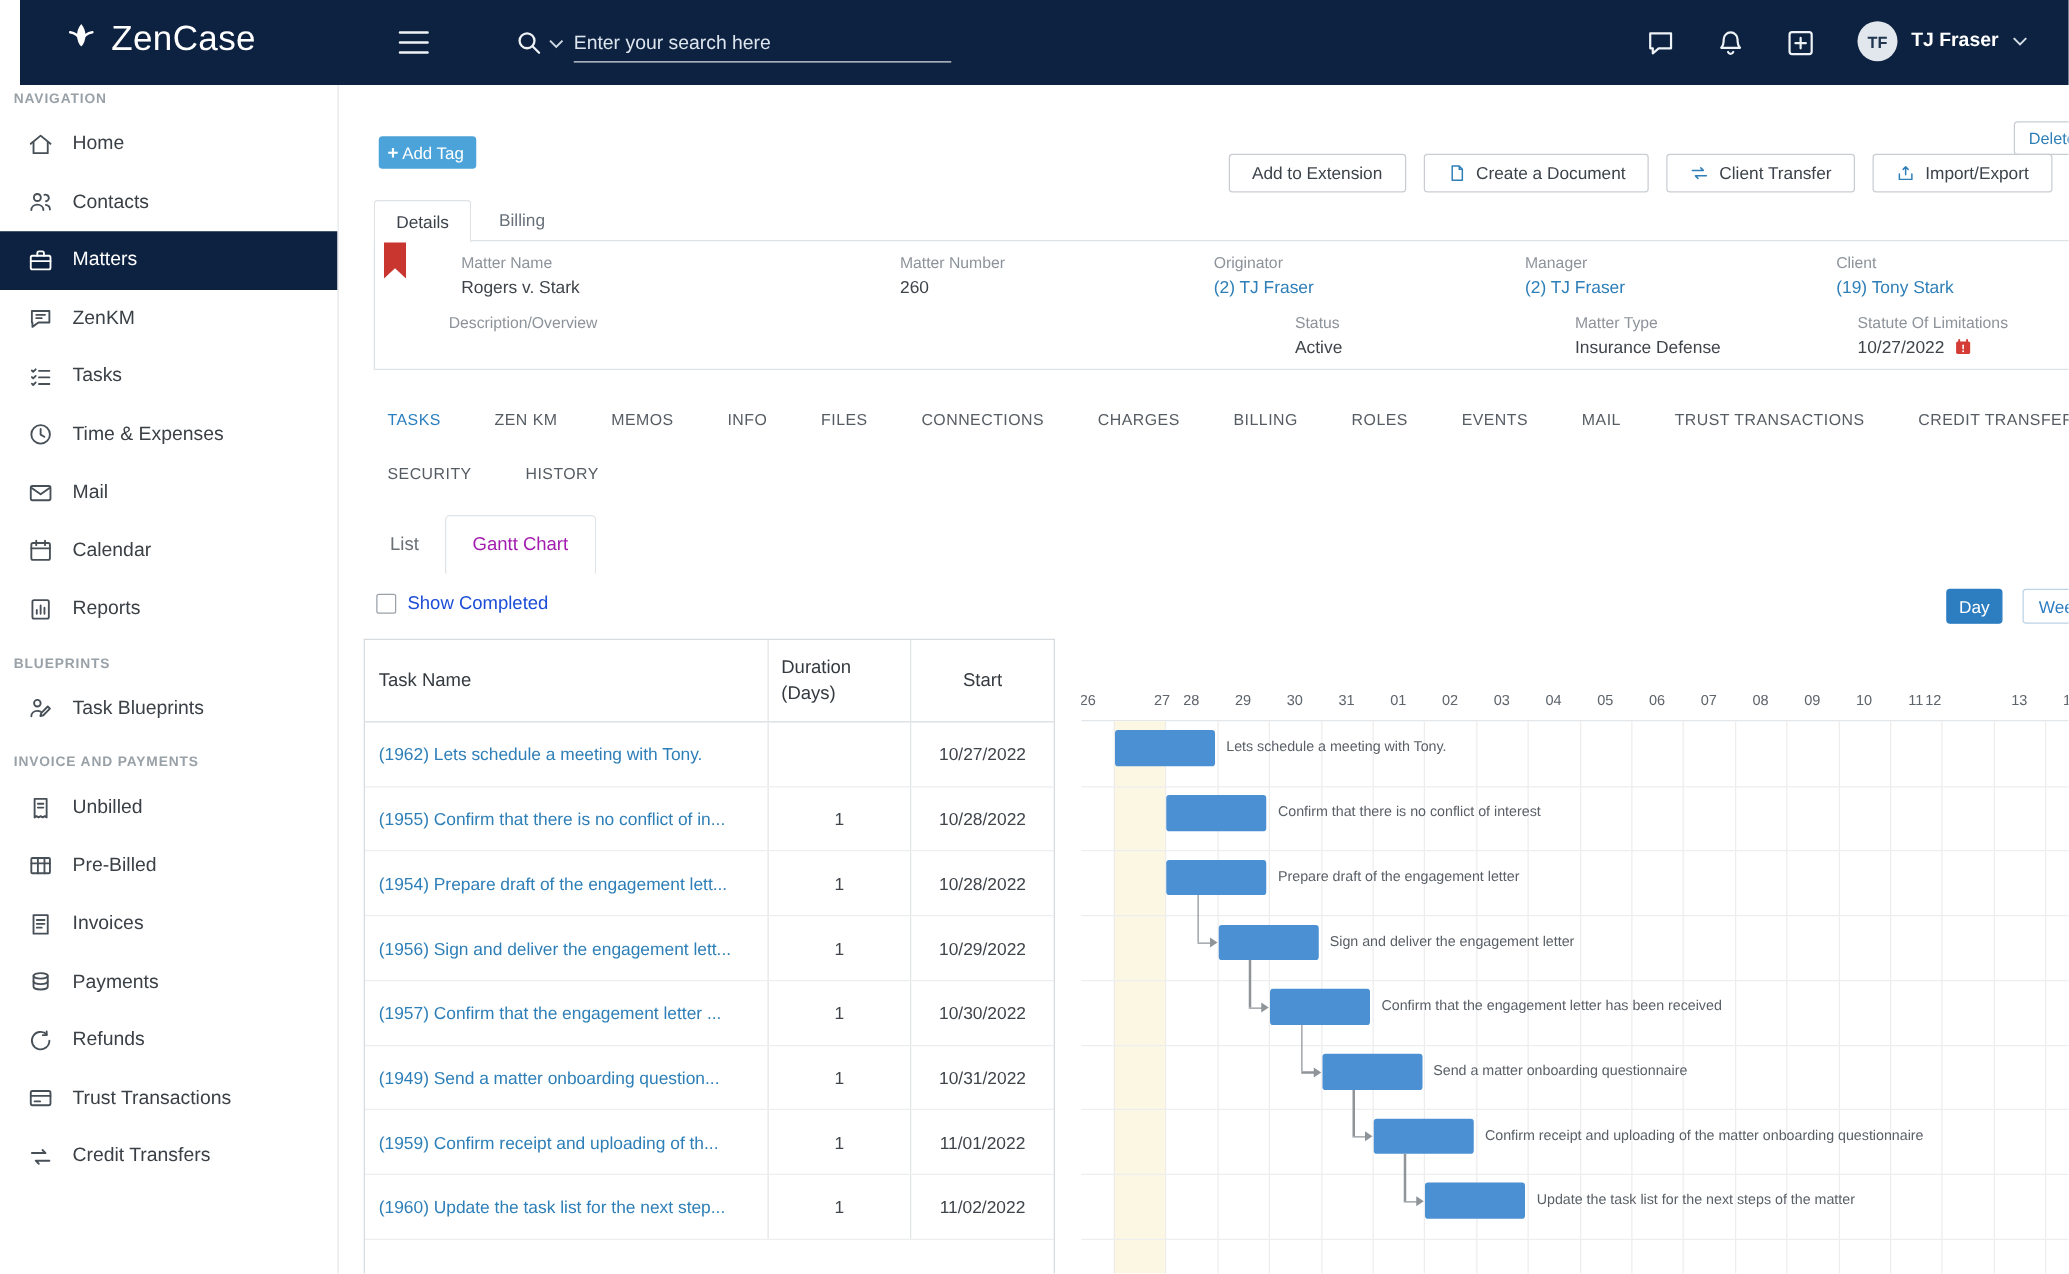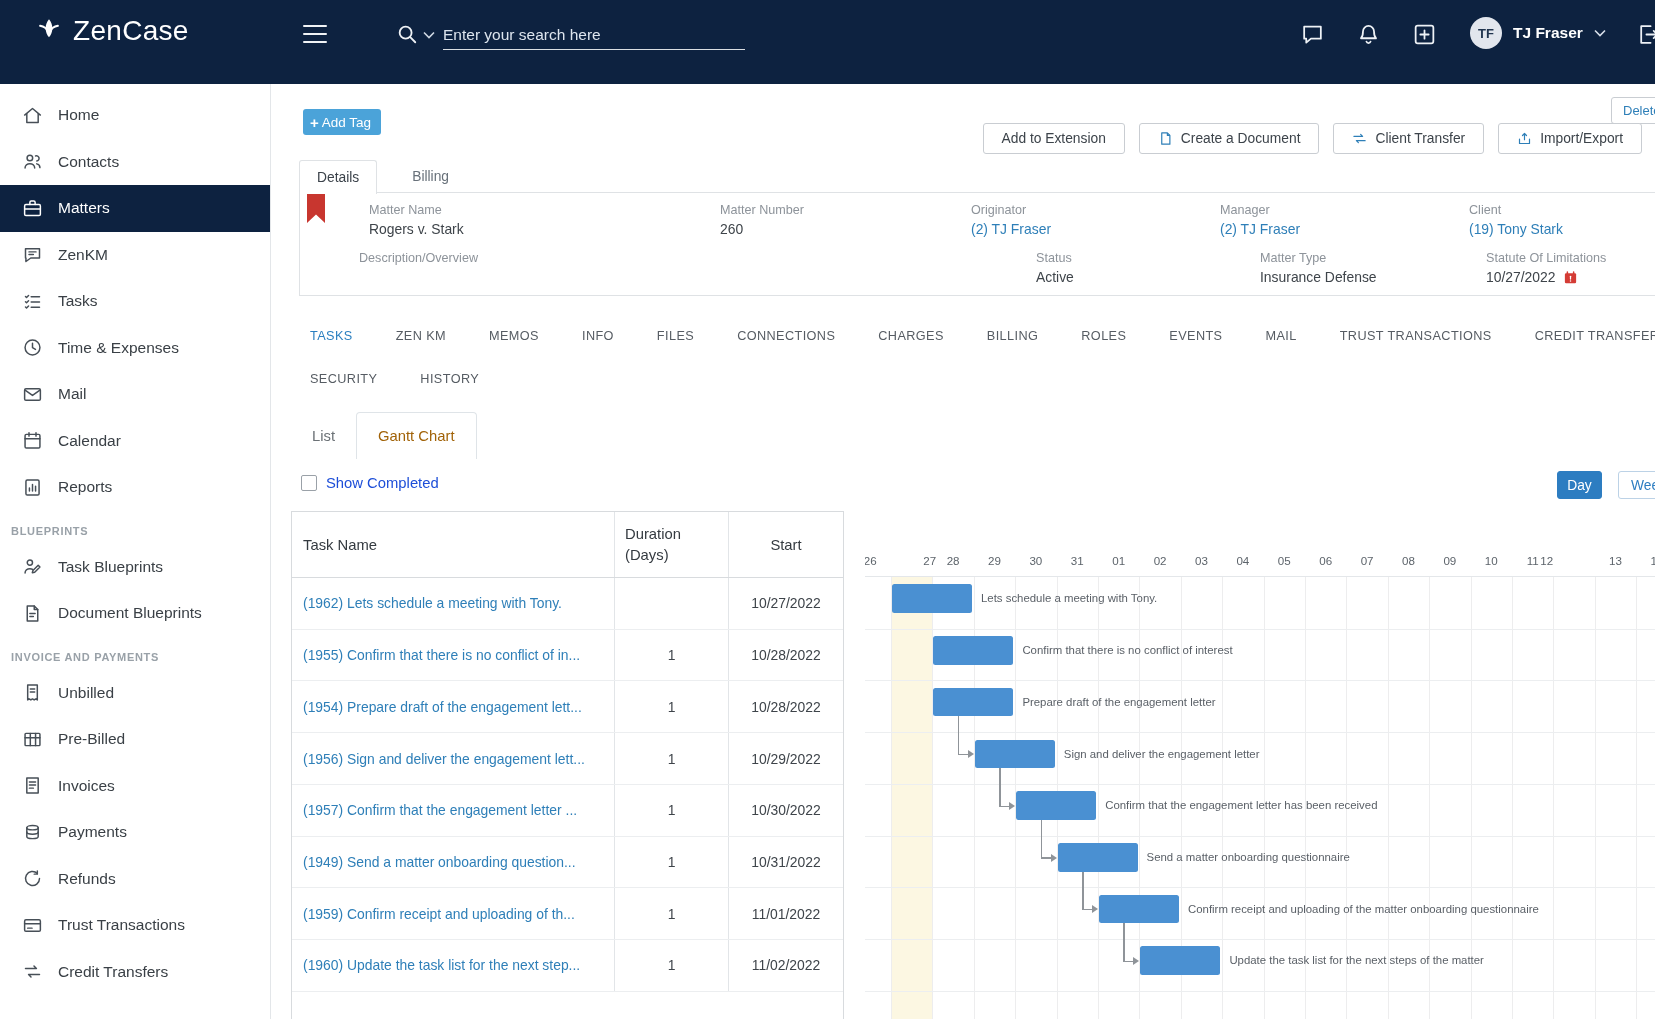--- a/index.html
+++ b/index.html
@@ -1,21 +1,21 @@
 <!DOCTYPE html>
 <html><head>
 <meta charset="utf-8">
 <style>
   * { margin:0; padding:0; box-sizing:border-box; }
   html,body { width:1655px; height:1019px; overflow:hidden; }
   body { font-family:"Liberation Sans","DejaVu Sans",sans-serif; background:#fff; position:relative; }
   button { font-family:inherit; cursor:pointer; }
 
   
-  .topbar { position:absolute; top:0; left:0; right:0; height:84px; background:#0d2240; z-index:20; }
+  .topbar { position:absolute; top:0; left:16px; right:0; height:68px; background:#0d2240; z-index:20; }
   .topbar > * { position:absolute; }
   .brand { left:34px; top:15px; display:flex; align-items:center; gap:9px; cursor:pointer; }
   .brand-text { color:#fff; font-size:28px; font-weight:500; letter-spacing:.3px; }
   .hamburger { left:303px; top:25px; width:24px; height:18px; display:flex; flex-direction:column; justify-content:space-between; cursor:pointer; }
   .hamburger i { display:block; height:2px; background:#f0f3f6; border-radius:1px; }
   .search-icon { left:396px; top:23px; width:22px; height:22px; color:#eef2f6; cursor:pointer; }
   .search-chevron { left:423px; top:31px; width:12px; height:8px; color:#cfd8e2; cursor:pointer; }
   .search-input { left:443px; top:20px; width:302px; height:30px; background:transparent; border:none; border-bottom:1px solid rgba(255,255,255,.85); color:#fff; font-size:15.5px; outline:none; }
   .search-input::placeholder { color:#dde5ee; }
   .tbicon { width:25px; height:25px; color:#eef2f6; cursor:pointer; top:22px; }
@@ -43,41 +43,41 @@
   .main > * { position:absolute; }
 
   .delete-btn { left:1340px; top:29px; height:27px; width:130px; background:#fff; border:1px solid #c9cdd2; border-radius:3px; color:#2e7fb8; font-size:13px; text-align:left; padding-left:11px; }
   .add-tag { left:32px; top:41px; height:26px; background:#4ba3d9; border:none; border-radius:3px; color:#fff; font-size:13.5px; padding:0 10px 0 7px; display:flex; align-items:center; gap:3px; }
   .add-tag .plus { font-size:15px; font-weight:700; line-height:1; }
 
   .action-row { top:55px; right:13px; height:31px; display:flex; gap:14px; }
   .act-btn { height:31px; background:#fff; border:1px solid #c9cdd2; border-radius:3px; color:#3c434a; font-size:13.8px; display:flex; align-items:center; gap:8px; padding:0 18px; }
   .act-icon { width:15px; height:15px; color:#2e7fb8; }
 
-  .detail-tabs { left:28px; top:92px; height:33px; display:flex; gap:18px; z-index:3; }
+  .detail-tabs { left:28px; top:92px; height:33px; display:flex; gap:5px; z-index:3; }
   .dtab { padding:0 17px; line-height:33px; font-size:13.8px; color:#68717a; cursor:pointer; }
   .dtab.active { background:#fff; border:1px solid #dfe2e5; border-bottom:none; border-radius:3px 3px 0 0; color:#3b424a; height:34px; }
 
   .details-panel { left:28px; right:-20px; top:124px; height:104px; background:#fff; border:1px solid #dfe2e5; }
   .bookmark { position:absolute; left:7px; top:0; width:18px; height:30px; background:#c8362f; clip-path:polygon(0 0,100% 0,100% 100%,50% 72%,0 100%); cursor:pointer; }
   .field { position:absolute; }
   .flabel { font-size:12.6px; color:#8d939a; }
   .fvalue { margin-top:4px; font-size:13.9px; color:#3e444a; min-height:16px; }
   .fvalue.link { color:#2e7fb8; cursor:pointer; }
   .fvalue.statute { display:flex; align-items:center; gap:7px; }
 
   .mtabs { left:39px; display:flex; white-space:nowrap; }
   .mtabs.row1 { top:261px; }
   .mtabs.row2 { top:304px; }
   .mtab { margin-right:43px; font-size:12.7px; letter-spacing:.4px; font-weight:500; color:#565c63; cursor:pointer; }
   .mtab.active { color:#2a7fc0; }
 
   .view-tabs { left:20px; top:344px; height:47px; display:flex; }
   .vtab { padding:0 21px; display:flex; align-items:center; font-size:14.8px; color:#6b7176; cursor:pointer; }
-  .vtab.active { background:#fff; border:1px solid #dfe4e8; border-bottom:none; border-radius:4px 4px 0 0; color:#a16207; }
+  .vtab.active { background:#fff; border:1px solid #dfe4e8; border-bottom:none; border-radius:4px 4px 0 0; color:#a21caf; }
 
   .show-completed { left:30px; top:407px; display:flex; align-items:flex-start; gap:9px; font-size:14.8px; color:#1d4ed8; cursor:pointer; }
   .checkbox { width:16px; height:16px; border:1px solid #9aa1a8; border-radius:2px; background:#fff; }
   .scale-btn { top:403px; height:28px; border-radius:3px; font-size:13.8px; }
   .scale-btn.day { left:1286px; width:45px; background:#2d7dc1; border:1px solid #2d7dc1; color:#fff; }
   .scale-btn.week { left:1347px; width:70px; background:#fff; border:1px solid #bcd2e6; color:#2d7dc1; text-align:left; padding-left:12px; }
 
   
   .task-table { left:20px; top:443px; width:553px; bottom:0; border:1px solid #d8dbde; border-bottom:none; overflow:hidden; }
   .thead { height:66px; display:flex; border-bottom:1px solid #d8dbde; }
@@ -248,30 +248,20 @@
     <div class="side-section-label">BLUEPRINTS</div>
     <div class="side-item">
       <span class="side-icon">
         <svg viewBox="0 0 24 24" fill="none" stroke="currentColor" stroke-width="1.7" stroke-linecap="round" stroke-linejoin="round">
           <circle cx="9" cy="7.5" r="3"></circle>
           <path d="M3.5 19.5c0-3 2.4-5 5.5-5 1.2 0 2.3.3 3.2.8"></path>
           <path d="M14.5 18.5l6-6-2-2-6 6-.7 2.7z"></path>
         </svg>
       </span>
       <span>Task Blueprints</span>
-    </div>
-    <div class="side-item">
-      <span class="side-icon">
-        <svg viewBox="0 0 24 24" fill="none" stroke="currentColor" stroke-width="1.7" stroke-linecap="round" stroke-linejoin="round">
-          <path d="M6 3.5h8l4 4v13H6z"></path>
-          <path d="M14 3.5v4h4"></path>
-          <path d="M9 12h6M9 15.5h4"></path>
-        </svg>
-      </span>
-      <span>Document Blueprints</span>
     </div>
     <div class="side-section-label">INVOICE AND PAYMENTS</div>
     <div class="side-item">
       <span class="side-icon">
         <svg viewBox="0 0 24 24" fill="none" stroke="currentColor" stroke-width="1.7" stroke-linecap="round" stroke-linejoin="round">
           <path d="M6.5 3.5h11v17l-1.8-1.2-1.8 1.2-1.9-1.2-1.9 1.2-1.8-1.2-1.8 1.2z"></path>
           <path d="M9.5 8h5M9.5 11.5h5"></path>
         </svg>
       </span>
       <span>Unbilled</span>

